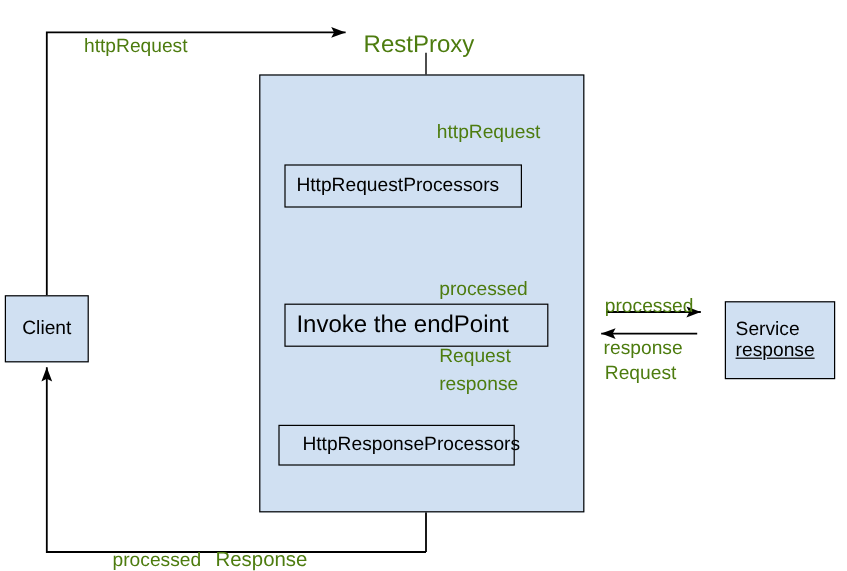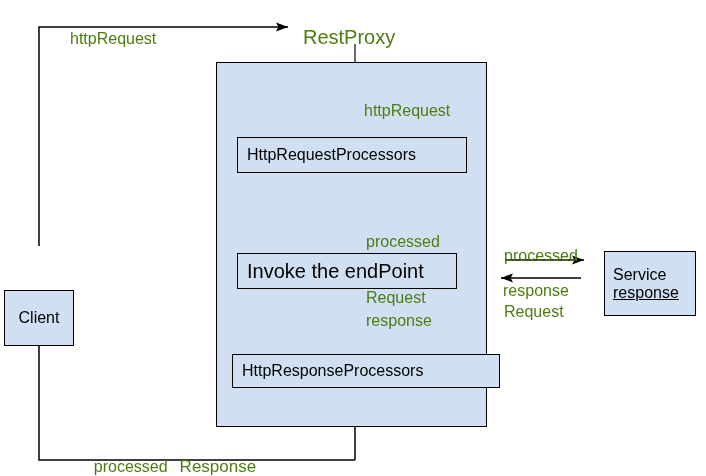--- a/index.html
+++ b/index.html
@@ -101,33 +101,33 @@
       <path d="M505,260 L584,260" fill="none" stroke="#000000" stroke-width="1.5" marker-end="url(#arrow-r)"></path>
     </g>
 
     <g>
       <path d="M581,278 L501,278" fill="none" stroke="#000000" stroke-width="1.5" marker-end="url(#arrow-l)"></path>
     </g>
   </svg>
 
   <div class="container-box" style="left:216px; top:62px; width:271px; height:365px;"></div>
 
-  <div class="node" style="left:4px; top:246px; width:70px; height:56px; justify-content:center; font-size:16px;margin-top:44px;">
+  <div class="node" style="left:4px; top:246px; width:70px; height:56px; justify-content:center; font-size:16px;">
     <span class="node-label">Client</span>
   </div>
 
-  <div class="node" style="left:237px; top:137px; width:230px; height:36px; padding-left:9px; font-size:16px;">
+  <div class="node" style="left:237px; top:137px; width:198px; height:36px; padding-left:9px; font-size:16px;">
     <span class="node-label">HttpRequestProcessors</span>
   </div>
 
   <div class="node" style="left:237px; top:253px; width:220px; height:36px; padding-left:9px; font-size:20px;">
     <span class="node-label">Invoke the endPoint</span>
   </div>
 
-  <div class="node" style="left:232px; top:354px; width:268px; height:34px; padding-left:9px; font-size:16px;">
+  <div class="node" style="left:232px; top:354px; width:197px; height:34px; padding-left:19px; font-size:16px;">
     <span class="node-label">HttpResponseProcessors</span>
   </div>
 
   <div class="node" style="left:604px; top:251px; width:92px; height:65px; flex-direction:column; justify-content:center; align-items:flex-start; padding-left:8px; font-size:16px;">
     <span class="node-label">Service</span>
     <span class="node-label u-line">response</span>
   </div>
 
   <div class="edge-label" style="left:303px; top:26px; font-size:20px;">RestProxy</div>
 

